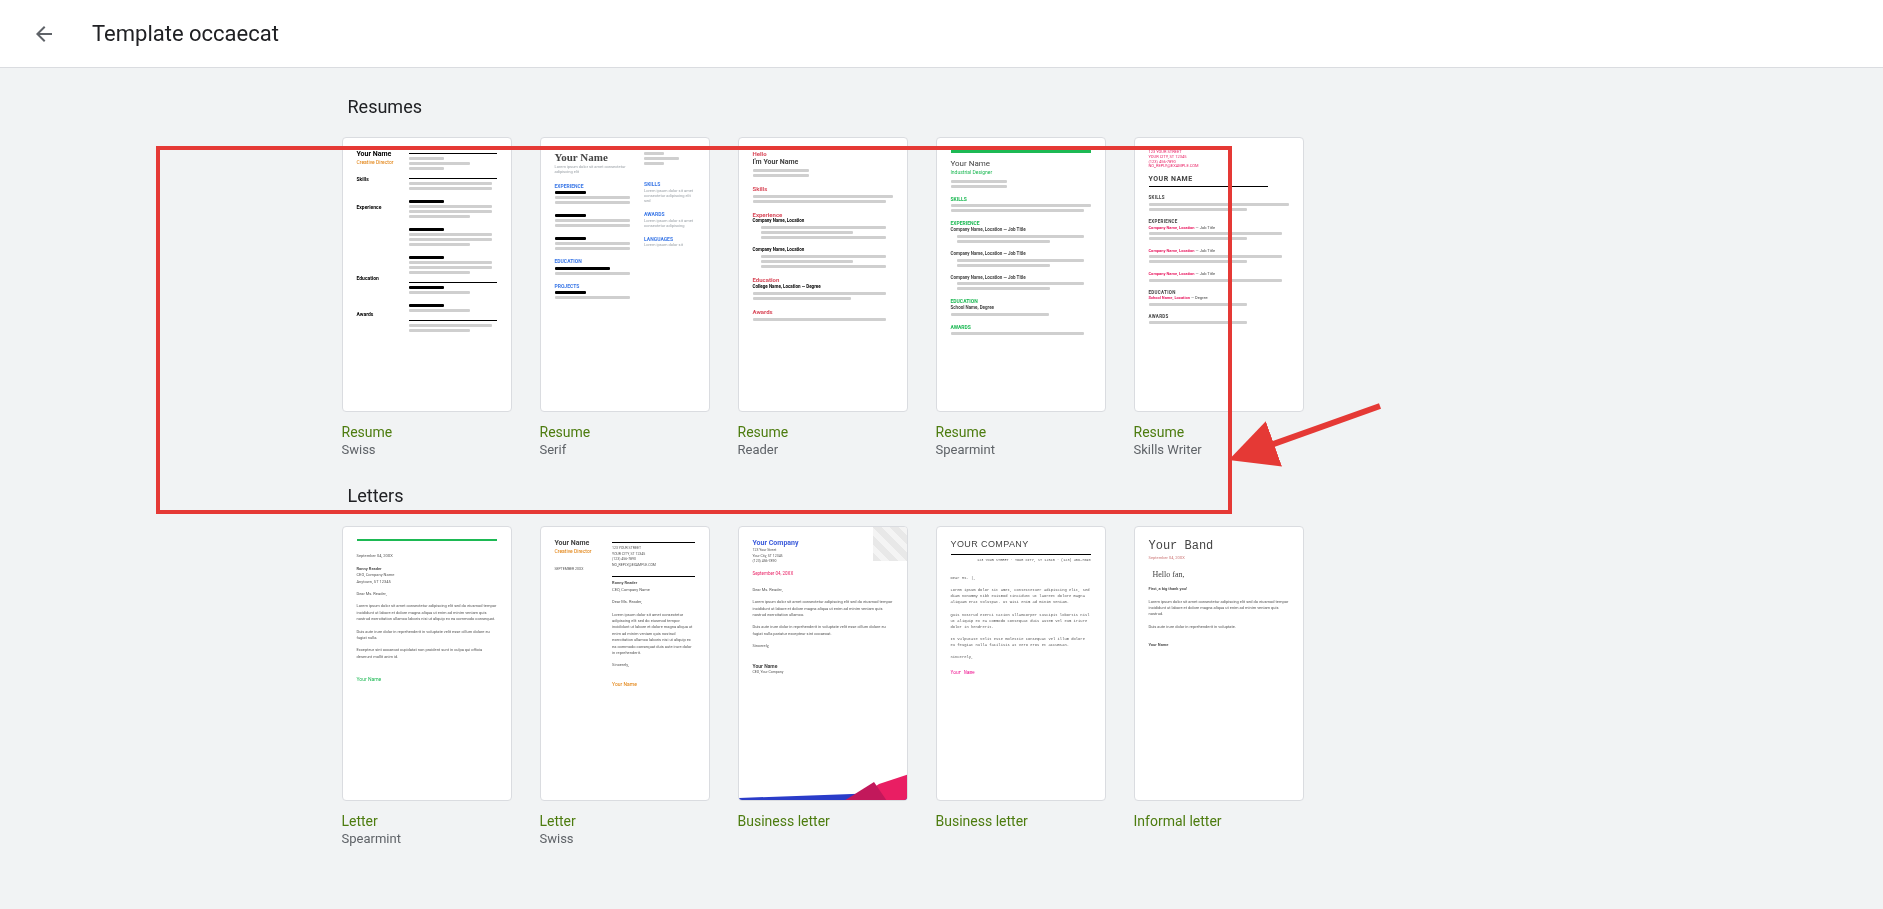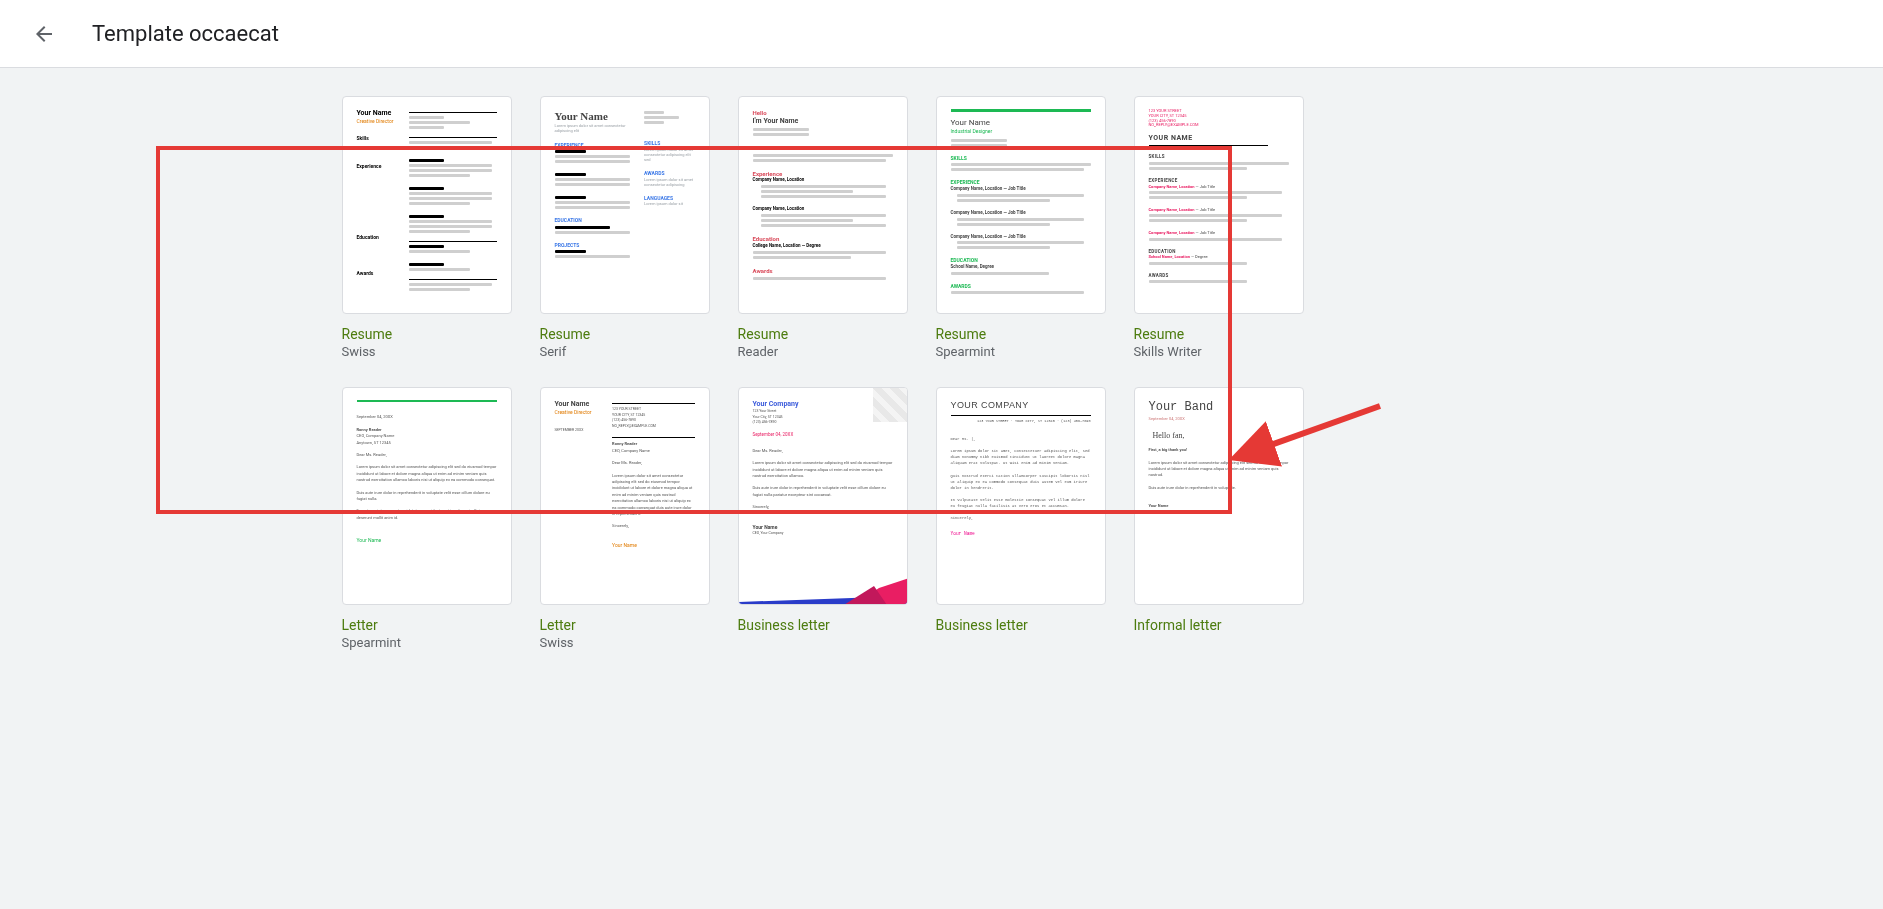--- a/index.html
+++ b/index.html
@@ -24,21 +24,21 @@
     cursor: pointer; border: none; background: transparent;
     margin-right: 28px;
   }
   .page-title { font-size: 22px; font-weight: 400; color: #202124; }
   .content { padding: 0 0 40px 0; position: relative; }
   .section { width: 1200px; margin: 0 auto; padding-top: 28px; }
   .section-title { font-size: 18px; font-weight: 400; margin-bottom: 20px; margin-left: 6px; }
   .cards { display: flex; gap: 28px; }
   .card { width: 170px; cursor: pointer; }
   .thumb {
-    width: 170px; height: 218px;
+    width: 170px; height: 275px;
     background: #fff;
     border: 1px solid #dadce0;
     border-radius: 4px;
     padding: 12px 14px;
     overflow: hidden;
     font-size: 4px;
     line-height: 1.3;
     color: #444;
     position: relative;
   }
@@ -134,20 +134,21 @@
     <svg width="24" height="24" viewBox="0 0 24 24" fill="#5f6368">
         <path d="M20 11H7.83l5.59-5.59L12 4l-8 8 8 8 1.41-1.41L7.83 13H20v-2z"></path>
       </svg>
   </button>
   <div class="page-title">Template occaecat</div>
 </div>
 
 <div class="content">
 
   <div class="section">
+    <div class="section-title">Resumes</div>
     <div class="cards">
 
       <div class="card">
         <div class="thumb swiss">
           <div class="swiss-left">
             <div class="name">Your Name</div>
             <div class="role">Creative Director</div>
             <div class="label">Skills</div>
             <div class="label" style="margin-top:22px">Experience</div>
             <div class="label" style="margin-top:64px">Education</div>
@@ -329,20 +330,21 @@
           <div class="blk md"></div>
         </div>
         <div class="tpl-title">Resume</div>
         <div class="tpl-sub">Skills Writer</div>
       </div>
 
     </div>
   </div>
 
   <div class="section">
+    <div class="section-title">Letters</div>
     <div class="cards">
 
       <div class="card">
         <div class="thumb letter1">
           <div class="top-rule"></div>
           <div class="ltext">September 04, 20XX<br><br><b>Ronny Reader</b><br>CEO, Company Name<br>Anytown, ST 12345</div>
           <div class="gap"></div>
           <div class="ltext">Dear Ms. Reader,</div>
           <div class="gap"></div>
           <div class="ltext">Lorem ipsum dolor sit amet consectetur adipiscing elit sed do eiusmod tempor incididunt ut labore et dolore magna aliqua ut enim ad minim veniam quis nostrud exercitation ullamco laboris nisi ut aliquip ex ea commodo consequat.</div>

